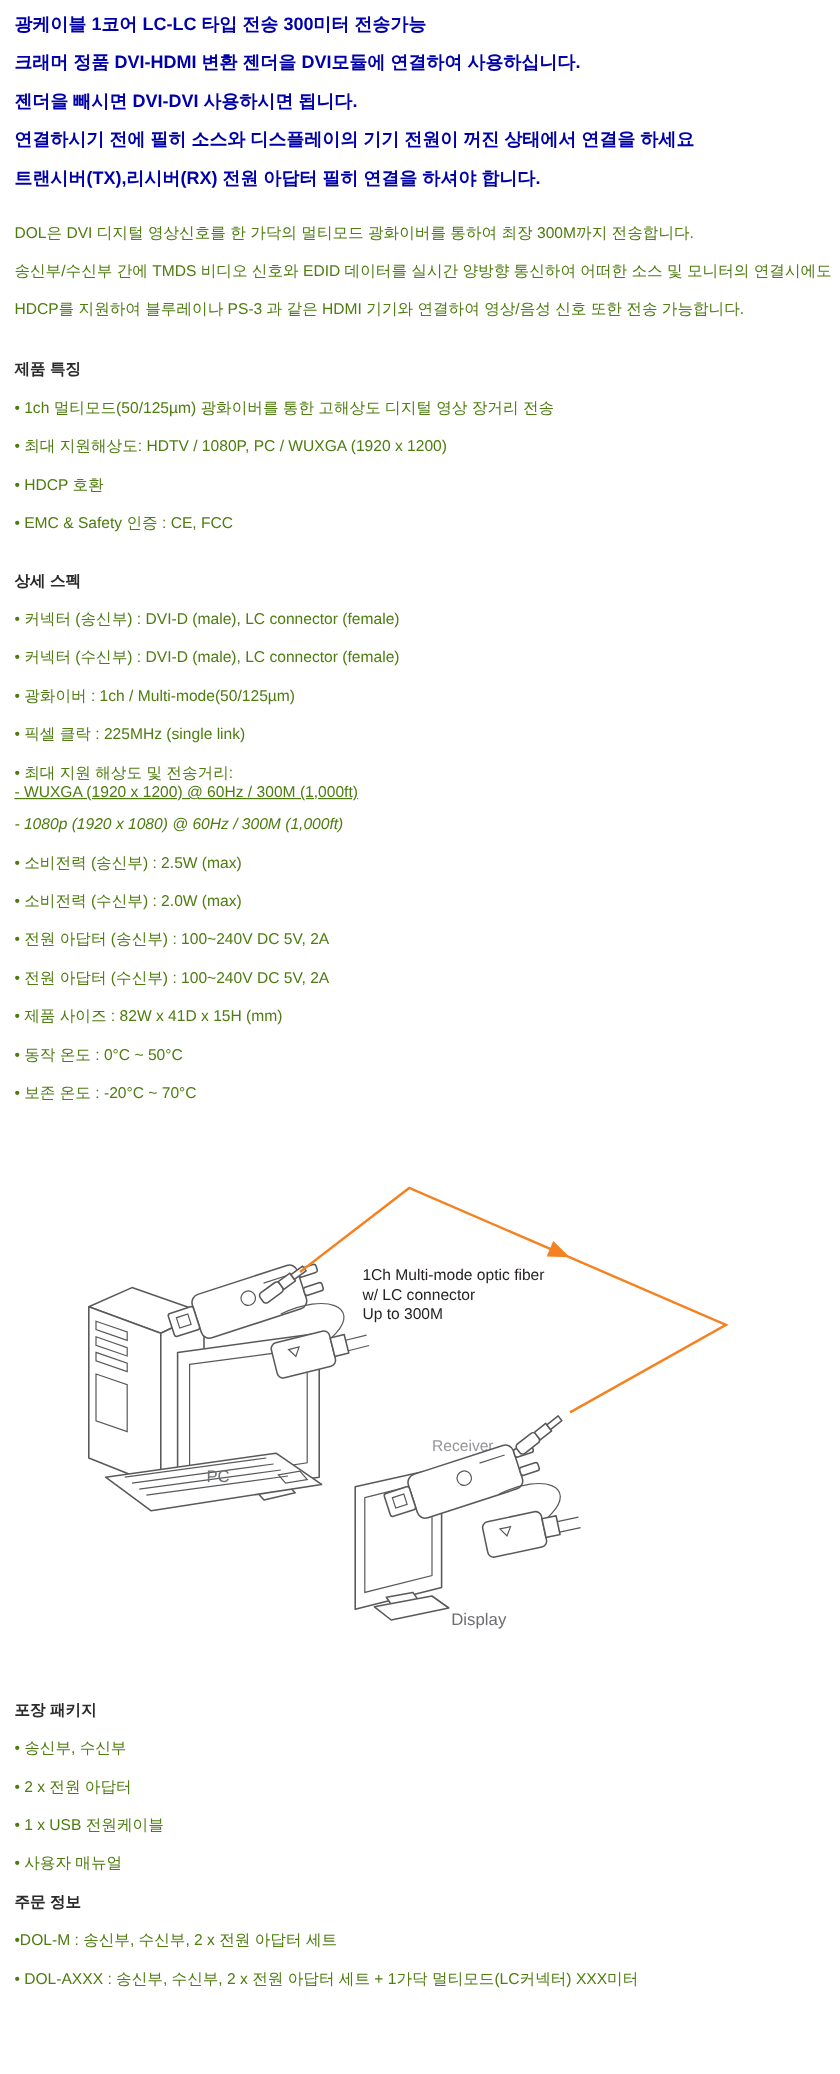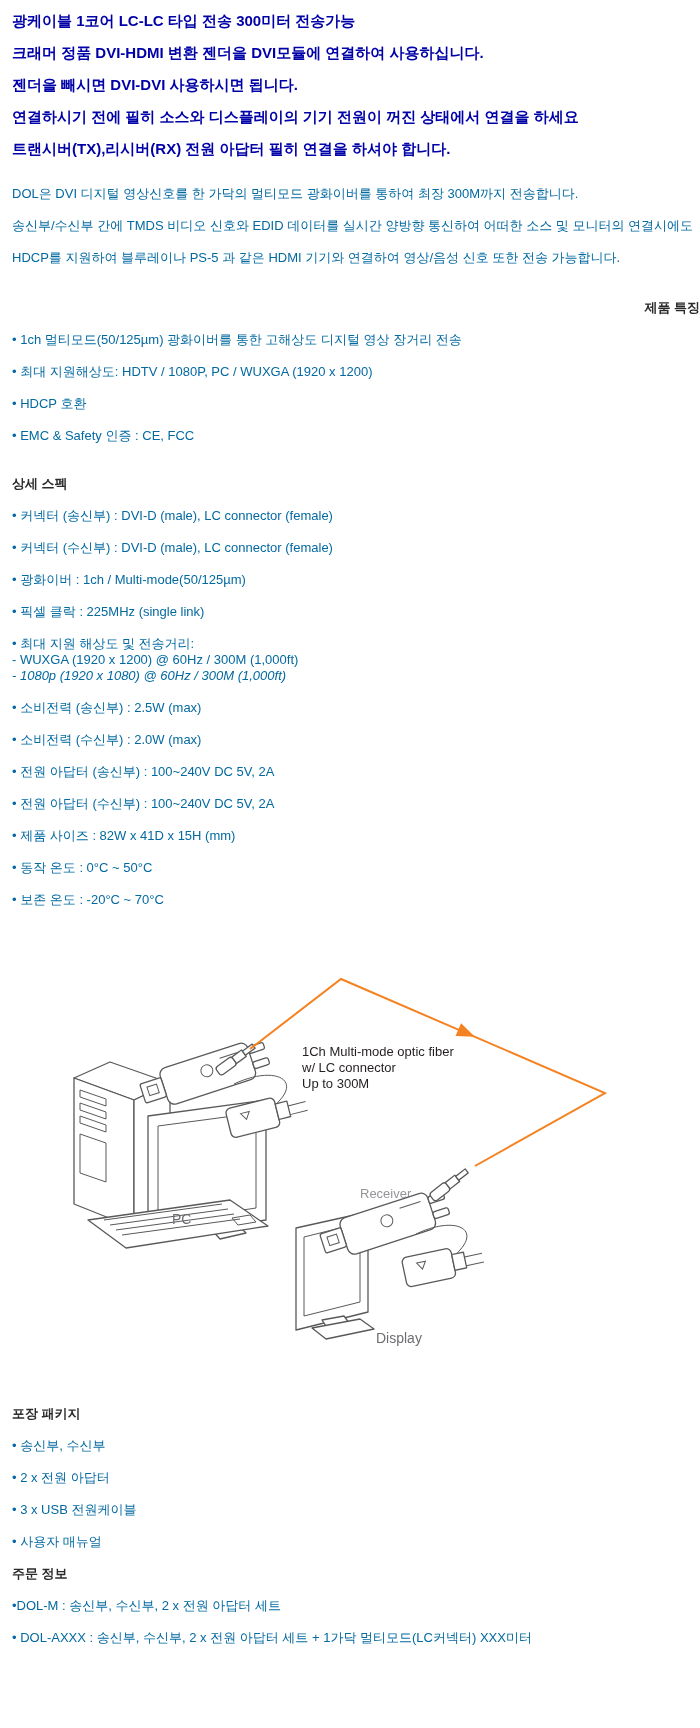--- a/index.html
+++ b/index.html
@@ -12,32 +12,32 @@
     display:flex;flex-direction:column;
     overflow:hidden;
     font-family:"Liberation Sans","DejaVu Sans",sans-serif;
     color:#3f3f3f;
   }
   .notice{
     font-size:15px;font-weight:bold;color:#0000a8;
     height:18px;line-height:18px;margin:0 0 14px 0;white-space:nowrap;
   }
   .para{
-    font-size:13px;height:16px;line-height:16px;margin:0 0 16px 0;white-space:nowrap;color:#0369a1;
+    font-size:13px;height:16px;line-height:16px;margin:0 0 16px 0;white-space:nowrap;color:#4d7c0f;
   }
   .first-para{margin-top:14px;}
   .sec-title{
     font-size:13px;font-weight:bold;color:#2b2b2b;
     height:16px;line-height:16px;margin:0 0 16px 0;white-space:nowrap;
   }
-  .mt-features{margin-top:18px;text-align:right;}
+  .mt-features{margin-top:18px;}
   .mt-specs{margin-top:16px;}
   .mt-package{margin-top:50px;}
   .tight{margin-bottom:0;}
-  .sub{margin-bottom:0;}
+  .sub{margin-bottom:11px;text-decoration:underline;}
   .sub-last{margin-bottom:16px;font-style:italic;}
   .diagram{
     margin:42px 0 0 48px;
     width:600px;height:390px;position:relative;flex:none;
   }
   svg{display:block;}
   .lineart{fill:#ffffff;stroke:#58595b;stroke-width:1.3;stroke-linejoin:round;}
   .lineart-thin{fill:none;stroke:#58595b;stroke-width:1;}
   .fiber{fill:none;stroke:#f58220;stroke-width:2;}
   .fiber-arrow{fill:#f58220;stroke:none;}
@@ -51,21 +51,21 @@
 <div class="page">
 
   <div class="notice">광케이블 1코어 LC-LC 타입 전송 300미터 전송가능</div>
   <div class="notice">크래머 정품 DVI-HDMI 변환 젠더을 DVI모듈에 연결하여 사용하십니다.</div>
   <div class="notice">젠더을 빼시면 DVI-DVI 사용하시면 됩니다.</div>
   <div class="notice">연결하시기 전에 필히 소스와 디스플레이의 기기 전원이 꺼진 상태에서 연결을 하세요</div>
   <div class="notice">트랜시버(TX),리시버(RX) 전원 아답터 필히 연결을 하셔야 합니다.</div>
 
   <div class="para first-para">DOL은 DVI 디지털 영상신호를 한 가닥의 멀티모드 광화이버를 통하여 최장 300M까지 전송합니다.</div>
   <div class="para">송신부/수신부 간에 TMDS 비디오 신호와 EDID 데이터를 실시간 양방향 통신하여 어떠한 소스 및 모니터의 연결시에도</div>
-  <div class="para">HDCP를 지원하여 블루레이나 PS-5 과 같은 HDMI 기기와 연결하여 영상/음성 신호 또한 전송 가능합니다.</div>
+  <div class="para">HDCP를 지원하여 블루레이나 PS-3 과 같은 HDMI 기기와 연결하여 영상/음성 신호 또한 전송 가능합니다.</div>
 
   <div class="sec-title mt-features">제품 특징</div>
   <div class="para">• 1ch 멀티모드(50/125µm) 광화이버를 통한 고해상도 디지털 영상 장거리 전송</div>
   <div class="para">• 최대 지원해상도: HDTV / 1080P, PC / WUXGA (1920 x 1200)</div>
   <div class="para">• HDCP 호환</div>
   <div class="para">• EMC &amp; Safety 인증 : CE, FCC</div>
 
   <div class="sec-title mt-specs">상세 스펙</div>
   <div class="para">• 커넥터 (송신부) : DVI-D (male), LC connector (female)</div>
   <div class="para">• 커넥터 (수신부) : DVI-D (male), LC connector (female)</div>
@@ -178,20 +178,20 @@
         <polygon class="lineart-thin" points="-14,-8 -5,-8 -9.5,-1"></polygon>
       </g>
 
       <text class="diag-gray" x="316" y="377">Display</text>
     </svg>
   </div>
 
   <div class="sec-title mt-package">포장 패키지</div>
   <div class="para">• 송신부, 수신부</div>
   <div class="para">• 2 x 전원 아답터</div>
-  <div class="para">• 3 x USB 전원케이블</div>
+  <div class="para">• 1 x USB 전원케이블</div>
   <div class="para">• 사용자 매뉴얼</div>
 
   <div class="sec-title">주문 정보</div>
   <div class="para">•DOL-M : 송신부, 수신부, 2 x 전원 아답터 세트</div>
   <div class="para">• DOL-AXXX : 송신부, 수신부, 2 x 전원 아답터 세트 + 1가닥 멀티모드(LC커넥터) XXX미터</div>
 
 </div>
 
 </body></html>

